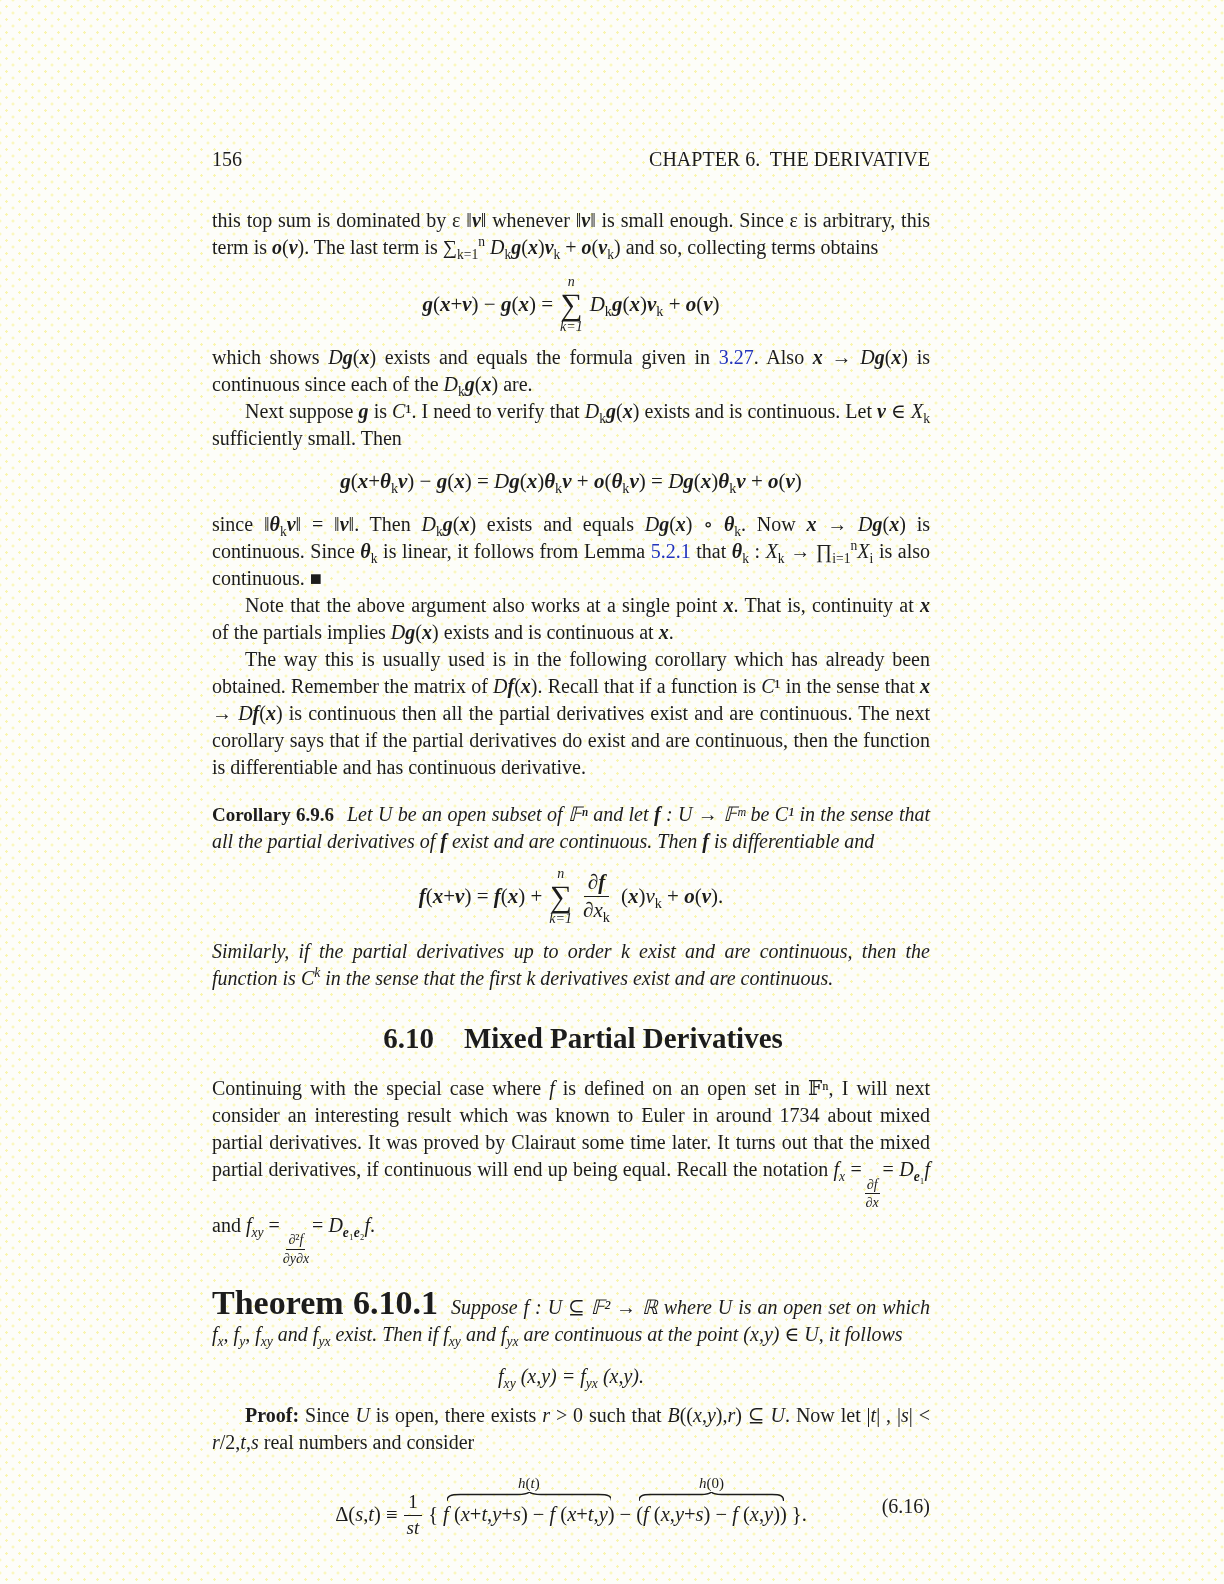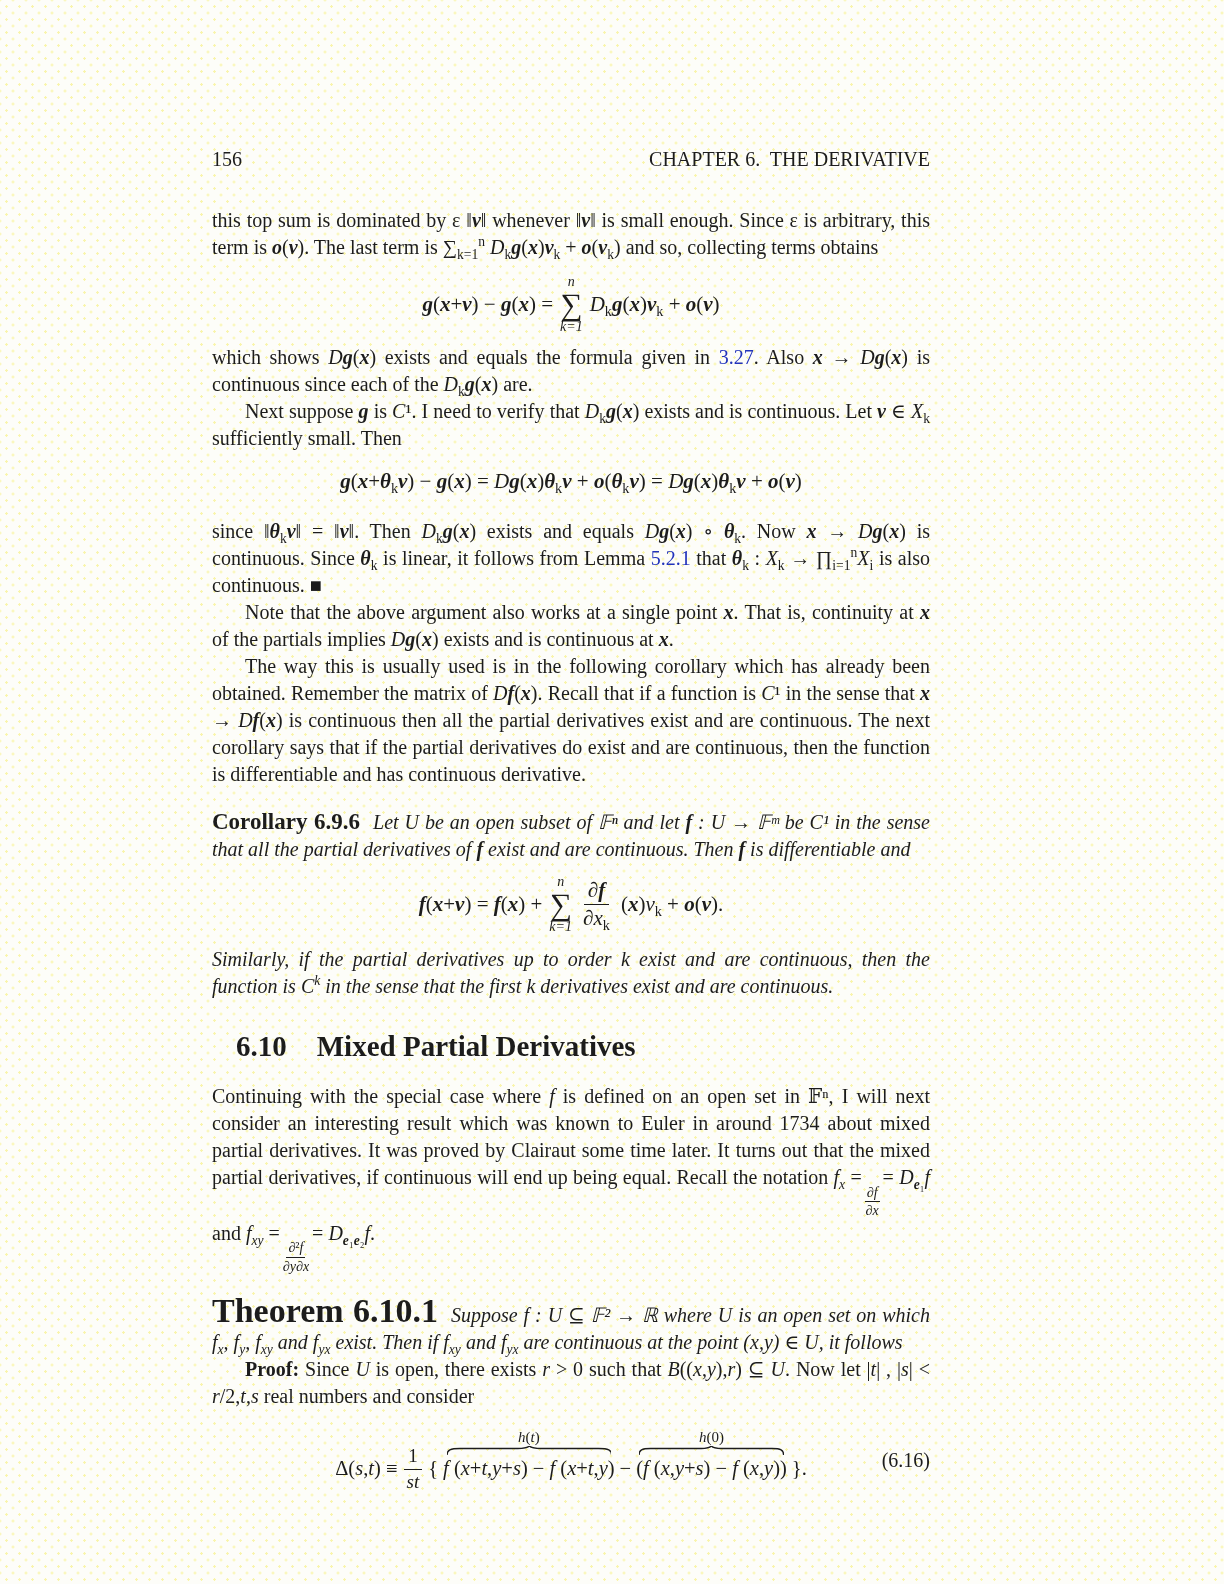--- a/index.html
+++ b/index.html
@@ -28,23 +28,23 @@
   .eq{display:flex;justify-content:center;align-items:center;column-gap:7px;font-size:21px;line-height:1.2;}
   .sum{display:inline-flex;flex-direction:column;align-items:center;line-height:1;}
   .sum .t{font-size:14px;font-style:italic;margin-bottom:1px;}
   .sum .s{font-size:31px;line-height:0.95;}
   .sum .b{font-size:14px;font-style:italic;margin-top:1px;}
   .frac{display:inline-flex;flex-direction:column;align-items:center;line-height:1.2;}
   .frac .top{border-bottom:1.5px solid #1c1c1c;padding:0 4px 1px;}
   .frac .bot{padding:1px 4px 0;}
   .ifrac{display:inline-flex;flex-direction:column;align-items:center;vertical-align:-0.9em;font-size:14px;line-height:1.25;margin:0 3px;}
   .ifrac .top{border-bottom:1px solid #1c1c1c;padding:0 2px;}
-  .sec-head{margin:30px 0 20px;padding-left:24px;font-size:29px;font-weight:700;}
+  .sec-head{margin:30px 0 20px;padding-left:24px;font-size:29px;font-weight:700;text-align:center;}
   .sec-head .num{margin-right:30px;}
-  .chead{font-weight:700;font-size:23px;font-style:normal;margin-right:13px;}
+  .chead{font-weight:700;font-size:19px;font-style:normal;margin-right:13px;}
   .thead{font-weight:700;font-size:34px;font-style:normal;margin-right:13px;}
   .phead{font-weight:700;margin-right:6px;margin-top:28px;}
   .stmt{font-style:italic;}
   
   .eq616wrap{position:relative;margin-top:20px;}
   .eq616{display:flex;justify-content:center;align-items:flex-end;column-gap:5px;font-size:20.5px;line-height:1.2;}
   .eq616 .frac{transform:translateY(13px);font-size:19px;}
   .obgroup{display:inline-flex;flex-direction:column;align-items:center;font-family:Liberation Serif, serif;}
   .oblabel{font-size:15px;line-height:1;margin-bottom:1px;}
   .obsvg{display:block;width:96%;height:9px;margin-bottom:1px;}
@@ -70,21 +70,21 @@
         <span class="s">∑</span>
         <span class="b rich">k=1</span>
       </span>
       <span class="rich"><i>D</i><sub>k</sub><b>g</b>(<b>x</b>)<b>v</b><sub>k</sub> + <b>o</b>(<b>v</b>)</span>
     </div>
 
     <p class="just"><span class="rich">which shows <i>D</i><b>g</b>(<b>x</b>) exists and equals the formula given in </span><a class="ref-link">3.27</a><span class="rich">.  Also <b>x</b> → <i>D</i><b>g</b>(<b>x</b>) is continuous since each of the <i>D</i><sub>k</sub><b>g</b>(<b>x</b>) are.</span></p>
 
     <p class="just indent rich">Next suppose <b>g</b> is <i>C</i>¹. I need to verify that <i>D</i><sub>k</sub><b>g</b>(<b>x</b>) exists and is continuous. Let <b>v</b> ∈ <i>X</i><sub>k</sub> sufficiently small. Then</p>
 
-    <div class="eq" style="margin:17px 0 23px;">
+    <div class="eq" style="margin:17px 0 16px;">
       <span class="rich"><b>g</b>(<b>x</b>+<b>θ</b><sub>k</sub><b>v</b>) − <b>g</b>(<b>x</b>) = <i>D</i><b>g</b>(<b>x</b>)<b>θ</b><sub>k</sub><b>v</b> + <b>o</b>(<b>θ</b><sub>k</sub><b>v</b>) = <i>D</i><b>g</b>(<b>x</b>)<b>θ</b><sub>k</sub><b>v</b> + <b>o</b>(<b>v</b>)</span>
     </div>
 
     <p class="just"><span class="rich">since ‖<b>θ</b><sub>k</sub><b>v</b>‖ = ‖<b>v</b>‖.  Then <i>D</i><sub>k</sub><b>g</b>(<b>x</b>) exists and equals <i>D</i><b>g</b>(<b>x</b>) ∘ <b>θ</b><sub>k</sub>. Now <b>x</b> → <i>D</i><b>g</b>(<b>x</b>) is continuous. Since <b>θ</b><sub>k</sub> is linear, it follows from Lemma </span><a class="ref-link">5.2.1</a><span class="rich"> that <b>θ</b><sub>k</sub> : <i>X</i><sub>k</sub> → ∏<sub>i=1</sub><sup>n</sup><i>X</i><sub>i</sub> is also continuous. ■</span></p>
 
     <p class="just indent rich">Note that the above argument also works at a single point <b>x</b>. That is, continuity at <b>x</b> of the partials implies <i>D</i><b>g</b>(<b>x</b>) exists and is continuous at <b>x</b>.</p>
 
     <p class="just indent rich">The way this is usually used is in the following corollary which has already been obtained.  Remember the matrix of <i>D</i><b>f</b>(<b>x</b>).  Recall that if a function is <i>C</i>¹ in the sense that <b>x</b> → <i>D</i><b>f</b>(<b>x</b>) is continuous then all the partial derivatives exist and are continuous.  The next corollary says that if the partial derivatives do exist and are continuous, then the function is differentiable and has continuous derivative.</p>
 
     <p class="just stmt" style="margin-top:20px;"><span class="chead">Corollary 6.9.6</span><span class="rich">Let U be an open subset of 𝔽ⁿ and let <b>f</b> : U → 𝔽ᵐ be C¹ in the sense that all the partial derivatives of <b>f</b> exist and are continuous. Then <b>f</b> is differentiable and</span></p>
@@ -112,20 +112,23 @@
     <p class="just"><span class="rich">Continuing with the special case where <i>f</i> is defined on an open set in 𝔽ⁿ, I will next consider an interesting result which was known to Euler in around 1734 about mixed partial derivatives.  It was proved by Clairaut some time later.  It turns out that the mixed partial derivatives, if continuous will end up being equal.  Recall the notation <i>f</i><sub><i>x</i></sub> =</span><span class="ifrac">
           <span class="top rich">∂<i>f</i></span>
           <span class="rich">∂<i>x</i></span>
         </span><span class="rich">= <i>D</i><sub><b>e</b>₁</sub><i>f</i> and <i>f</i><sub><i>xy</i></sub> =</span><span class="ifrac">
           <span class="top rich">∂²<i>f</i></span>
           <span class="rich">∂<i>y</i>∂<i>x</i></span>
         </span><span class="rich">= <i>D</i><sub><b>e</b>₁<b>e</b>₂</sub><i>f</i>.</span></p>
 
     <p class="just stmt" style="margin-top:22px;"><span class="thead">Theorem 6.10.1</span><span class="rich">Suppose f : U ⊆ 𝔽² → ℝ  where U is an open set on which f<sub>x</sub>, f<sub>y</sub>, f<sub>xy</sub> and f<sub>yx</sub> exist. Then if f<sub>xy</sub> and f<sub>yx</sub> are continuous at the point (x,y) ∈ U, it follows</span></p>
 
+    <div class="eq stmt" style="margin:16px 0 14px;font-size:20px;">
+      <span class="rich">f<sub>xy</sub> (x,y) = f<sub>yx</sub> (x,y).</span>
+    </div>
 
     <p class="just indent"><span class="phead">Proof:</span><span class="rich">Since <i>U</i> is open, there exists <i>r</i> &gt; 0 such that <i>B</i>((<i>x</i>,<i>y</i>),<i>r</i>) ⊆ <i>U</i>. Now let |<i>t</i>| , |<i>s</i>| &lt; <i>r</i>/2,<i>t</i>,<i>s</i> real numbers and consider</span></p>
 
     <div class="eq616wrap">
       <div class="eq616">
         <span class="rich">Δ(<i>s</i>,<i>t</i>) ≡</span>
         <span class="frac">
           <span class="top rich">1</span>
           <span class="bot rich"><i>st</i></span>
         </span>

